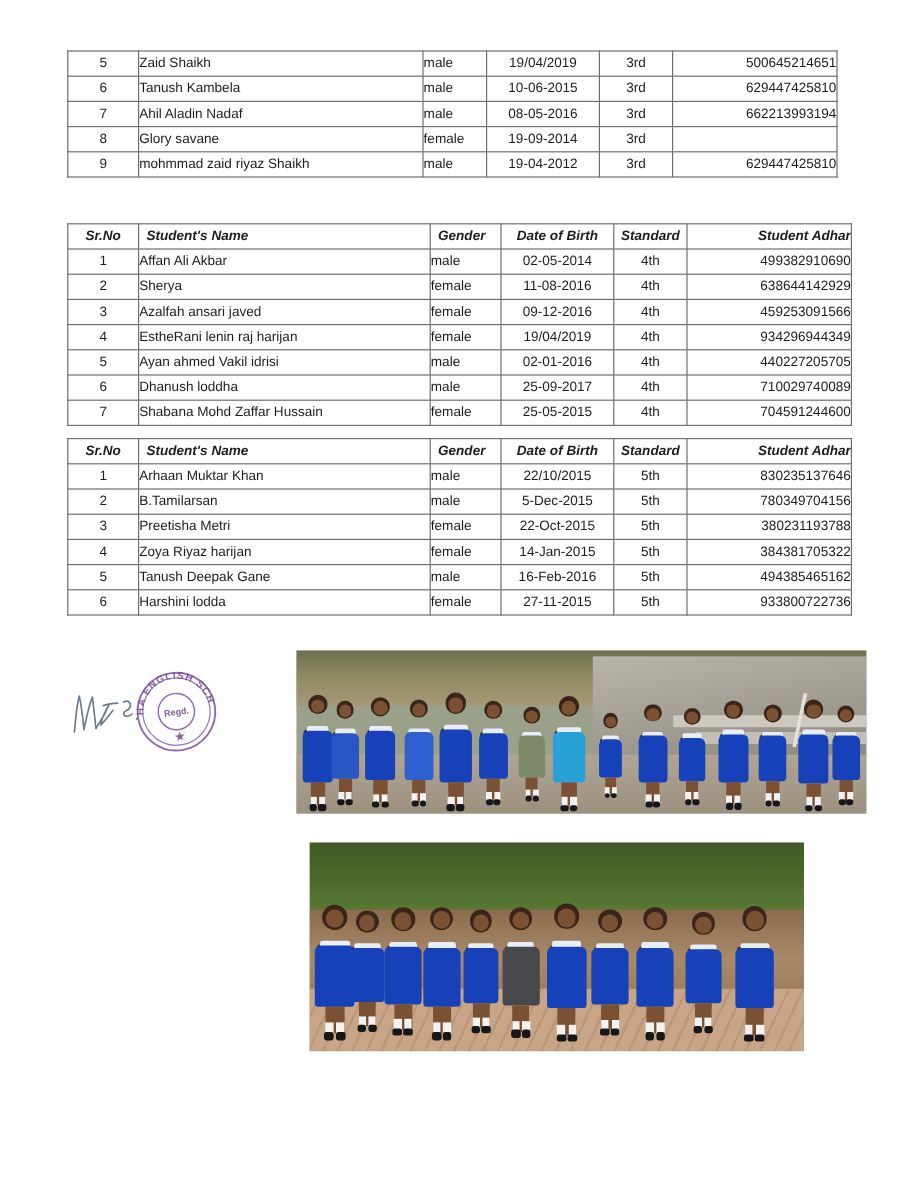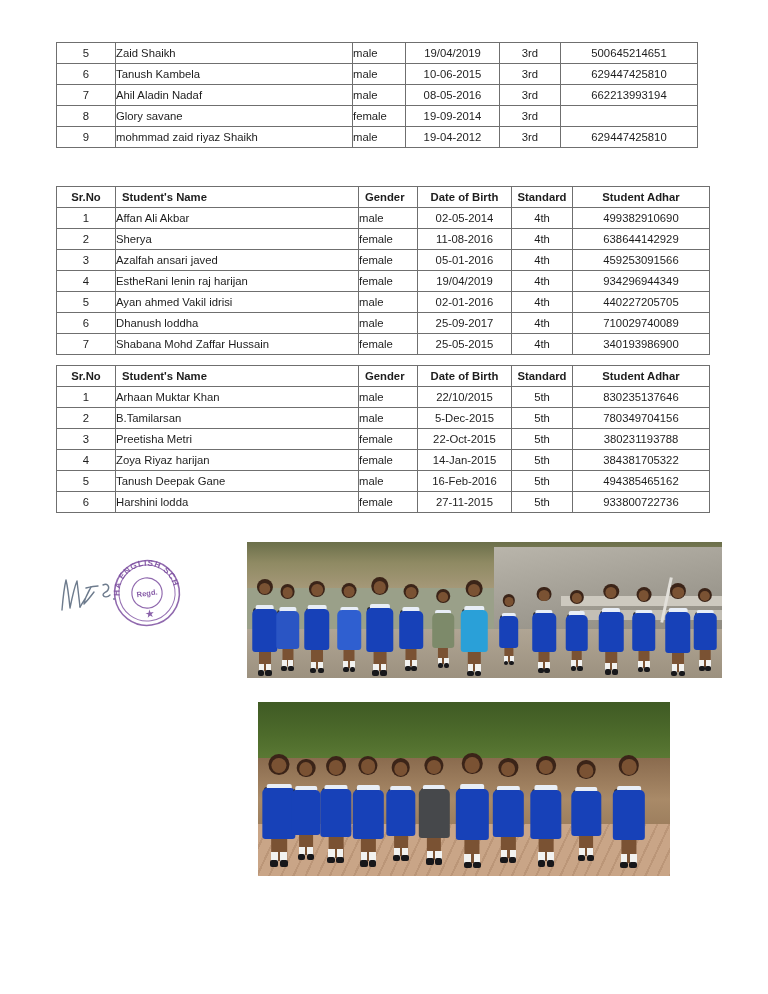--- a/index.html
+++ b/index.html
@@ -37,27 +37,28 @@
     padding: 0 0 0 0;
     line-height: 19px;
     vertical-align: middle;
     font-weight: normal;
     background: #fff;
     white-space: nowrap;
     overflow: hidden;
   }
   .tbl th {
     font-weight: bold;
+    font-style: italic;
   }
   .c-sr    { width: 58px;  text-align: center; }
   .c-name  { width: 236px; text-align: left; padding-left: 6px; }
   .c-gen   { width: 52px;  text-align: left; padding-left: 6px; }
   .c-dob   { width: 93px;  text-align: center; }
   .c-std   { width: 60px;  text-align: center; }
-  .c-adh   { width: 136px; text-align: center; }
+  .c-adh   { width: 136px; text-align: right; }
 
   .tbl th.c-name { padding-left: 6px; }
   .tbl th.c-gen  { padding-left: 6px; }
   .tbl th.c-sr   { text-align: center; }
 
   #table-one   { left: 56px; top: 42px; }
   #table-two   { left: 56px; top: 186px; }
   #table-three { left: 56px; top: 365px; }
 
   
@@ -243,21 +244,21 @@
           <td class="c-name">Sherya</td>
           <td class="c-gen">female</td>
           <td class="c-dob">11-08-2016</td>
           <td class="c-std">4th</td>
           <td class="c-adh">638644142929</td>
         </tr>
         <tr>
           <td class="c-sr">3</td>
           <td class="c-name">Azalfah ansari javed</td>
           <td class="c-gen">female</td>
-          <td class="c-dob">05-01-2016</td>
+          <td class="c-dob">09-12-2016</td>
           <td class="c-std">4th</td>
           <td class="c-adh">459253091566</td>
         </tr>
         <tr>
           <td class="c-sr">4</td>
           <td class="c-name">EstheRani lenin raj harijan</td>
           <td class="c-gen">female</td>
           <td class="c-dob">19/04/2019</td>
           <td class="c-std">4th</td>
           <td class="c-adh">934296944349</td>
@@ -277,21 +278,21 @@
           <td class="c-dob">25-09-2017</td>
           <td class="c-std">4th</td>
           <td class="c-adh">710029740089</td>
         </tr>
         <tr>
           <td class="c-sr">7</td>
           <td class="c-name">Shabana Mohd Zaffar Hussain</td>
           <td class="c-gen">female</td>
           <td class="c-dob">25-05-2015</td>
           <td class="c-std">4th</td>
-          <td class="c-adh">340193986900</td>
+          <td class="c-adh">704591244600</td>
         </tr>
       </tbody>
   </table>
 
   <table class="tbl" id="table-three">
     <tbody>
         <tr>
           <th class="c-sr">Sr.No</th>
           <th class="c-name">Student's Name</th>
           <th class="c-gen">Gender</th>

